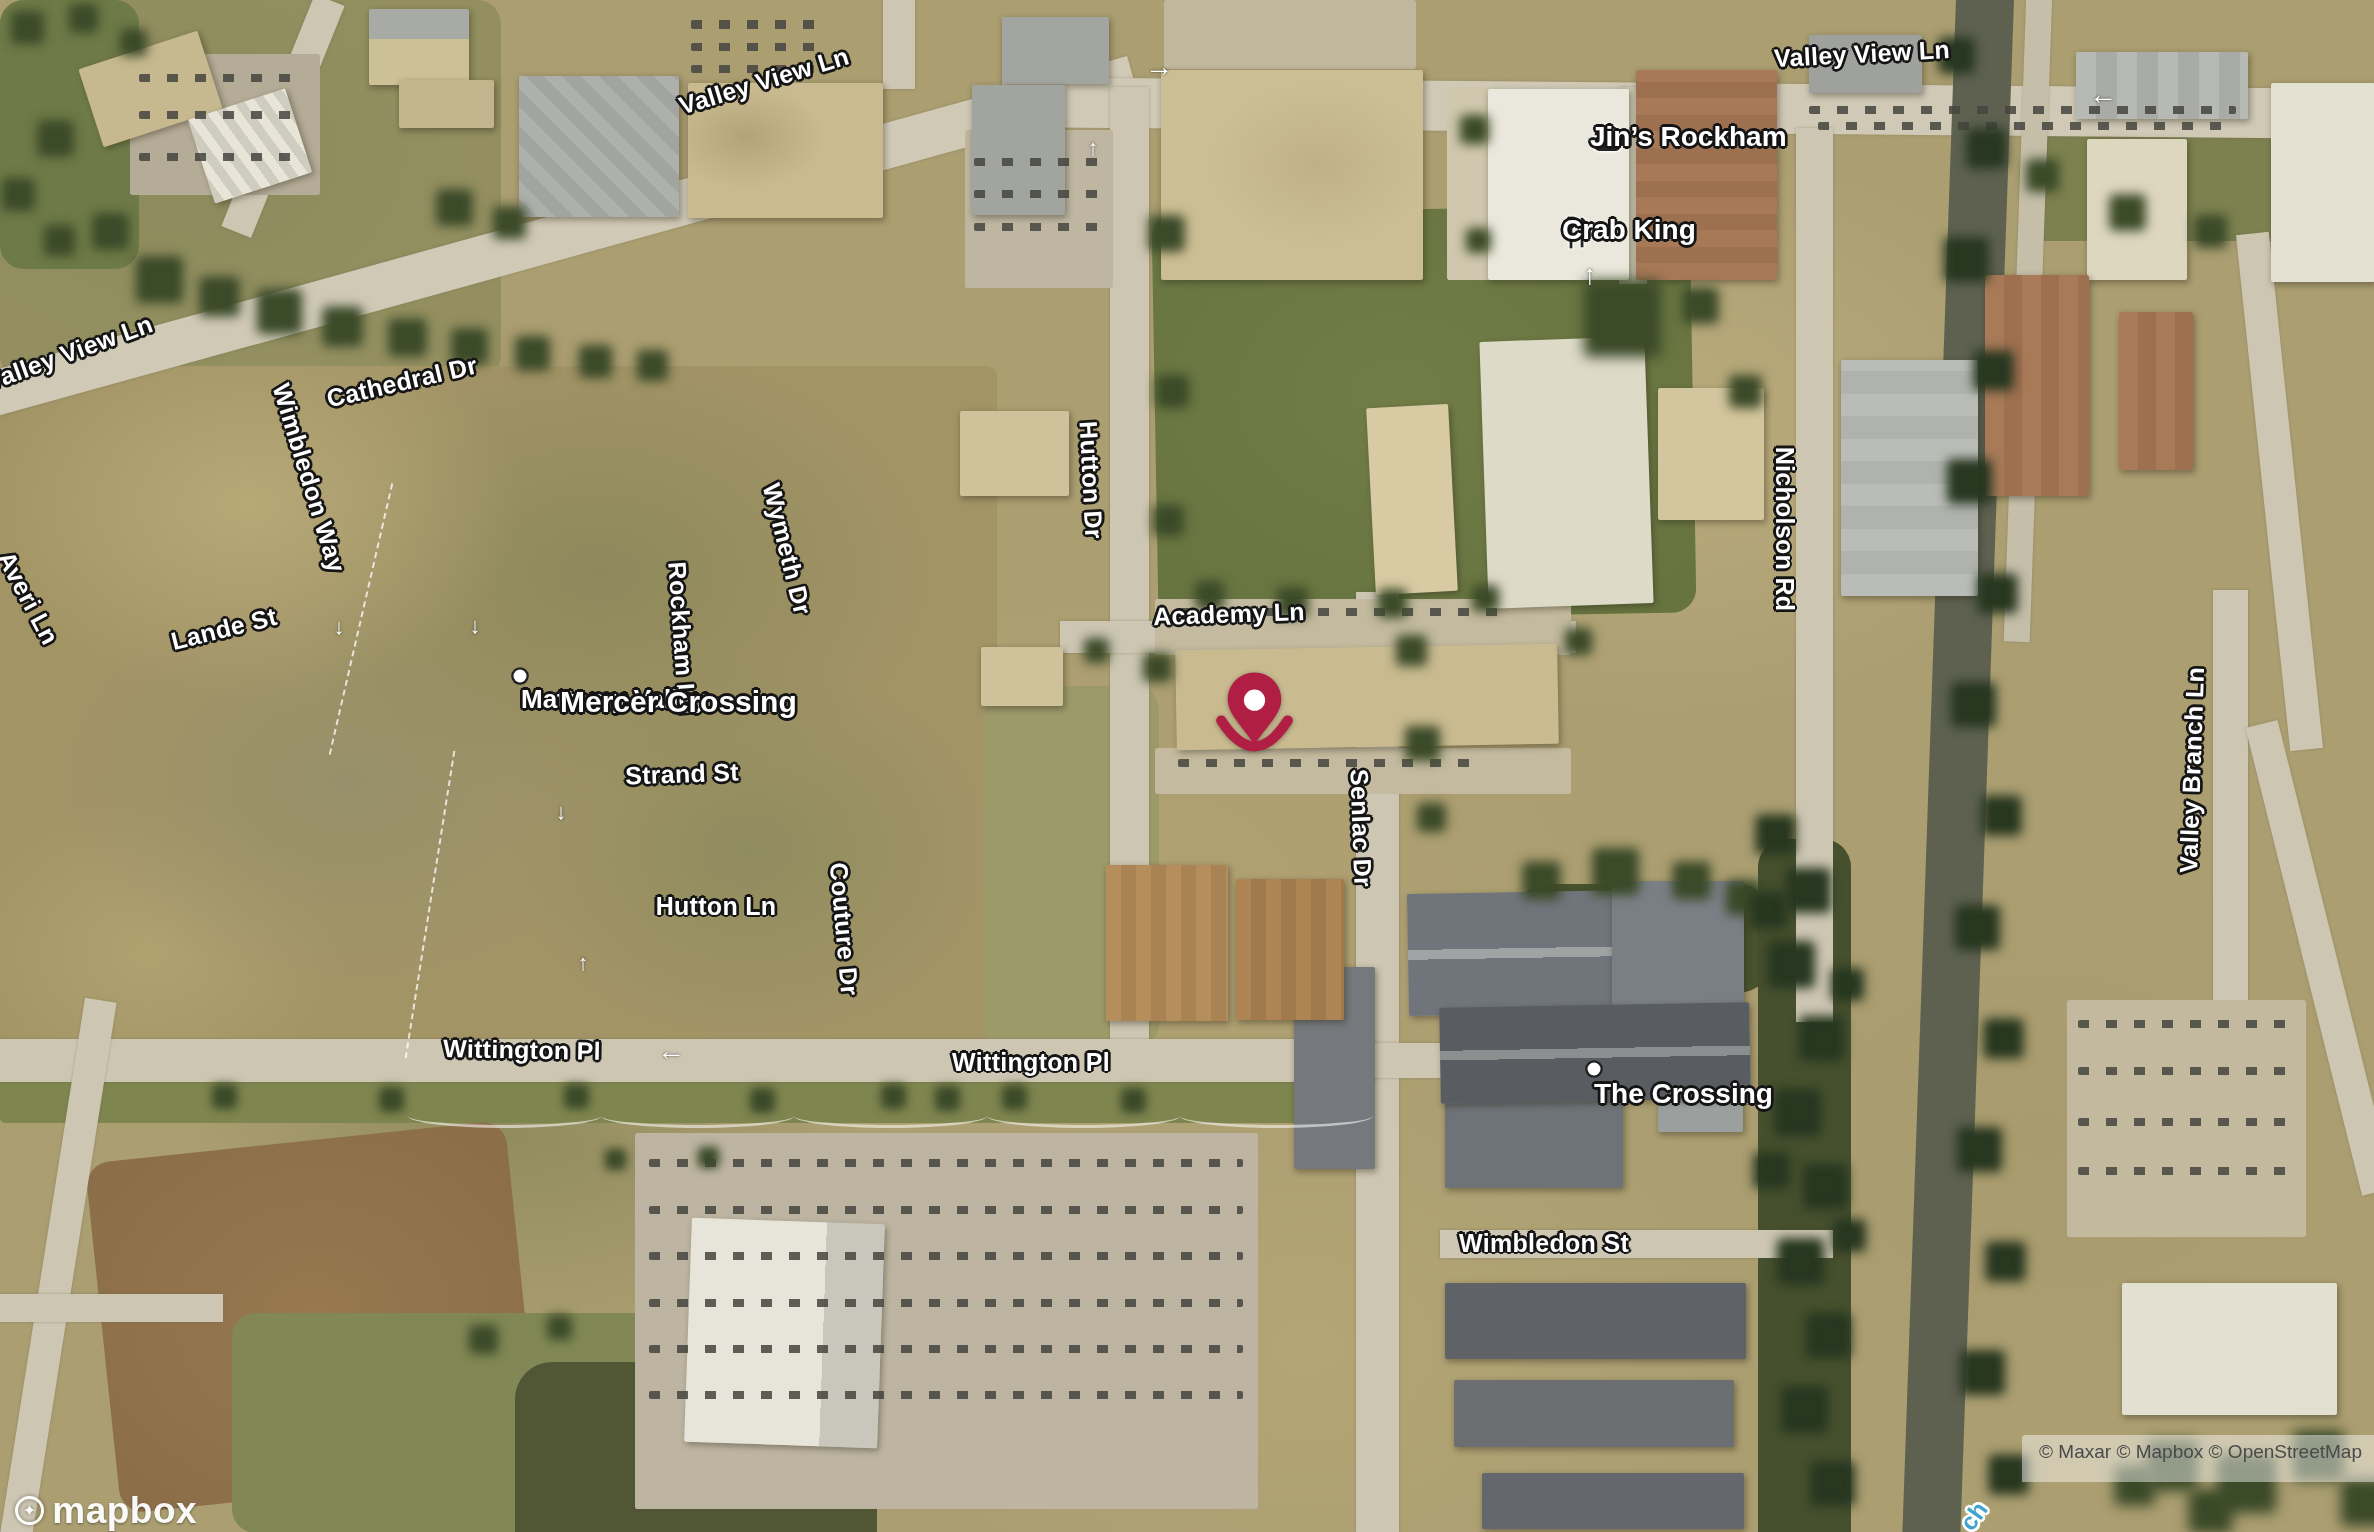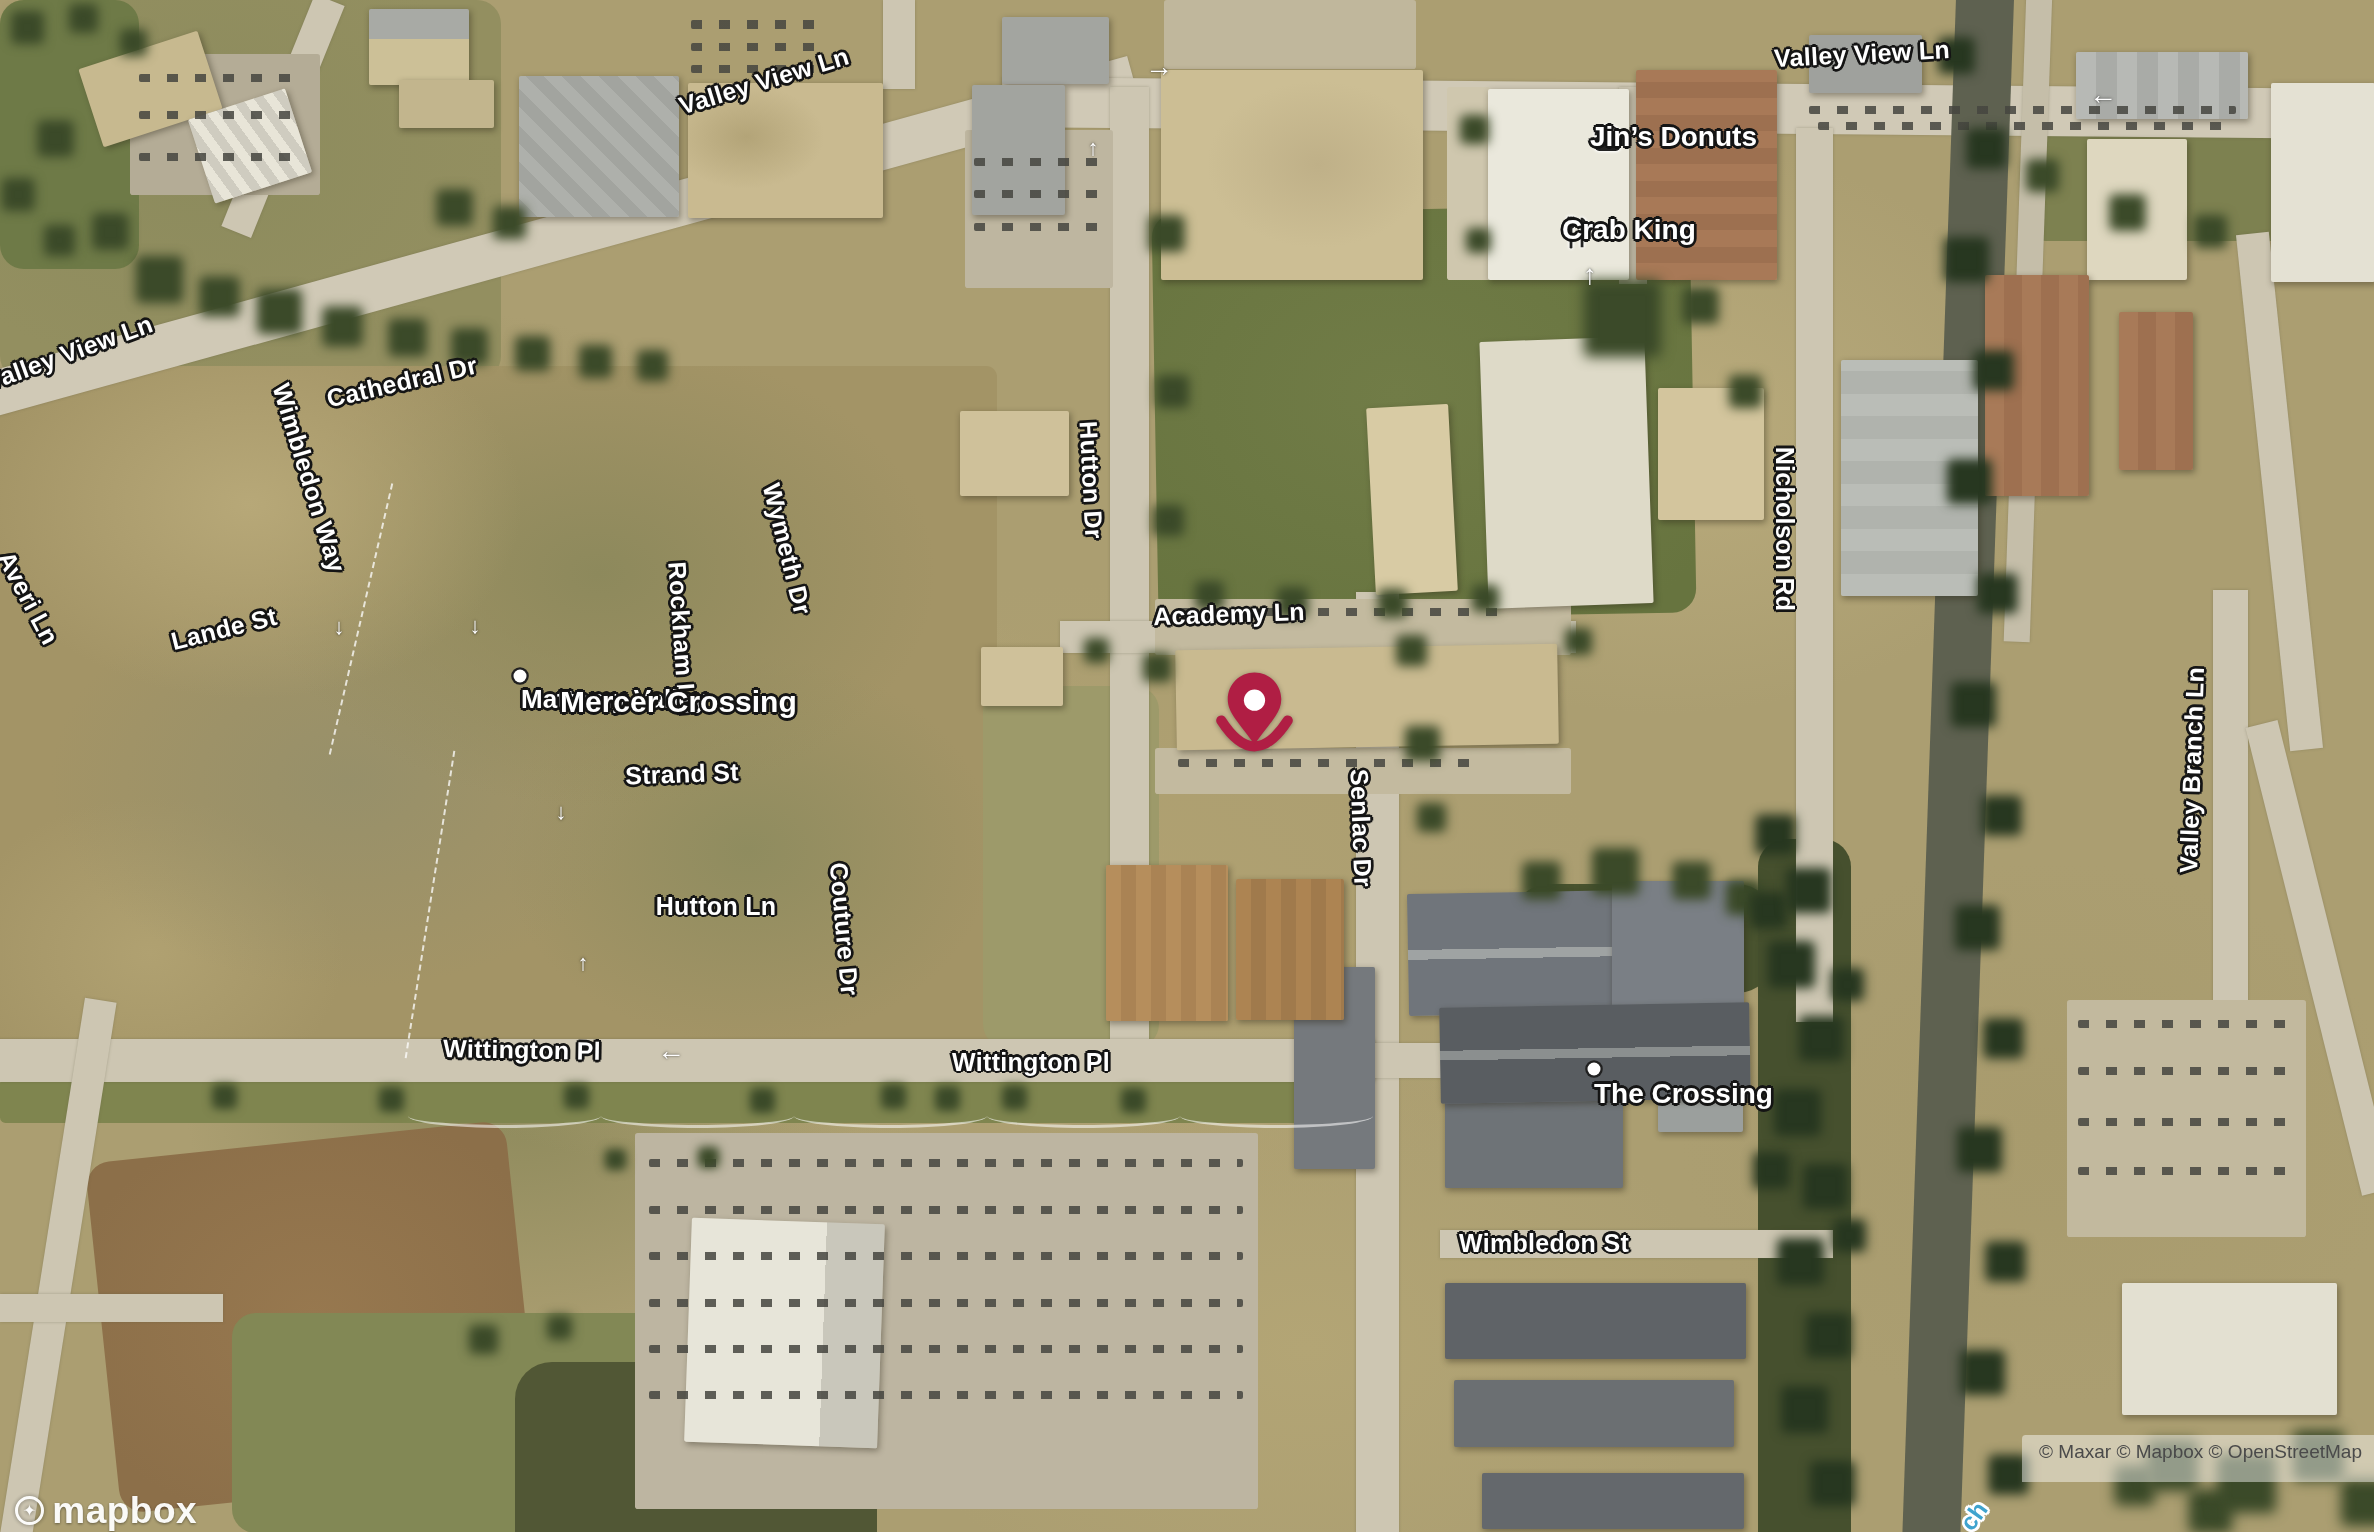--- a/index.html
+++ b/index.html
@@ -219,21 +219,21 @@
     <span class="picon">
       <svg width="35" height="32" viewBox="0 0 38 34">
           <path d="M5 14a14 11 0 0 1 28 0z" fill="#232323"></path>
           <circle cx="13" cy="8" r="1.6" fill="#fff"></circle>
           <circle cx="19" cy="6.4" r="1.6" fill="#fff"></circle>
           <circle cx="25" cy="8" r="1.6" fill="#fff"></circle>
           <rect x="5" y="16" width="28" height="5" rx="2.5" fill="#232323"></rect>
           <path d="M5 23h28v3a5 5 0 0 1-5 5H10a5 5 0 0 1-5-5z" fill="#232323"></path>
         </svg>
     </span>
-    <span class="txt">Jin’s Donuts</span>
+    <span class="txt">Jin’s Rockham</span>
   </div>
   <div class="poi" style="left:1562px;top:215px;">
     <span class="picon">
       <svg width="30" height="35" viewBox="0 0 32 38">
           <g stroke="#232323" stroke-width="3" stroke-linecap="round" fill="none">
             <path d="M7 3v9M12 3v9"></path>
             <path d="M9.5 3v13v19"></path>
             <path d="M7 12a3 3 0 0 0 5 0"></path>
           </g>
           <path d="M22 3c5 2 6 12 1 15v17h-3V3z" fill="#232323"></path>

